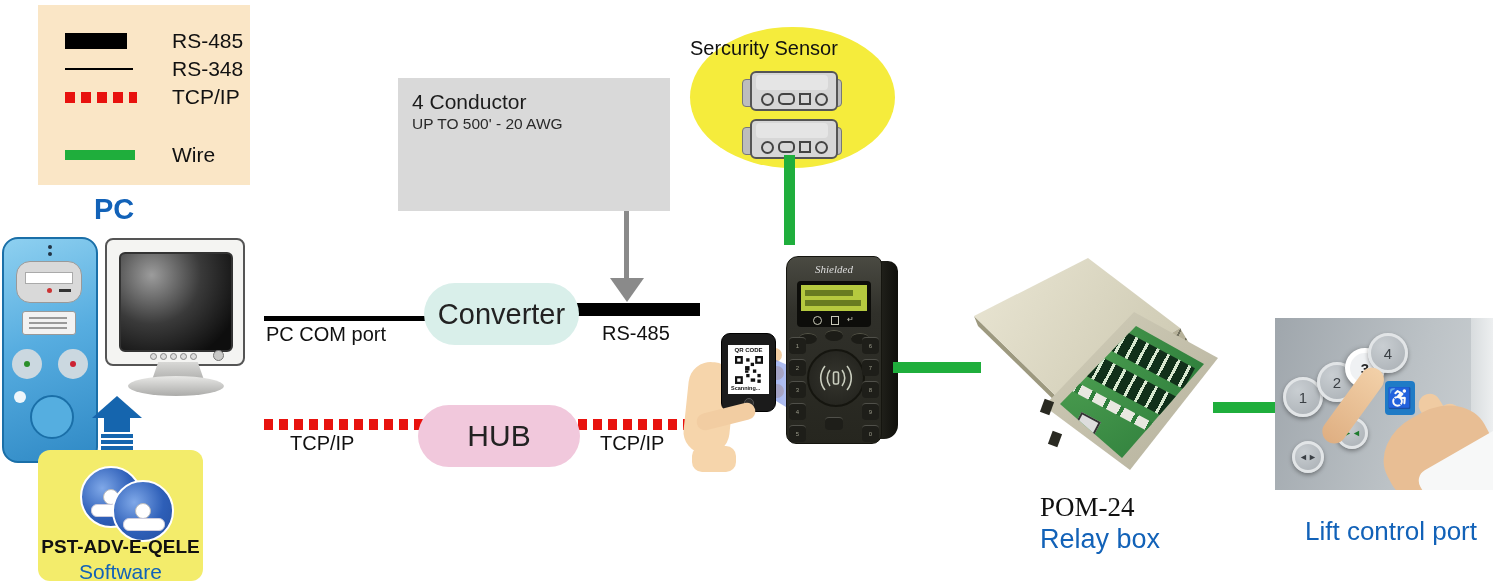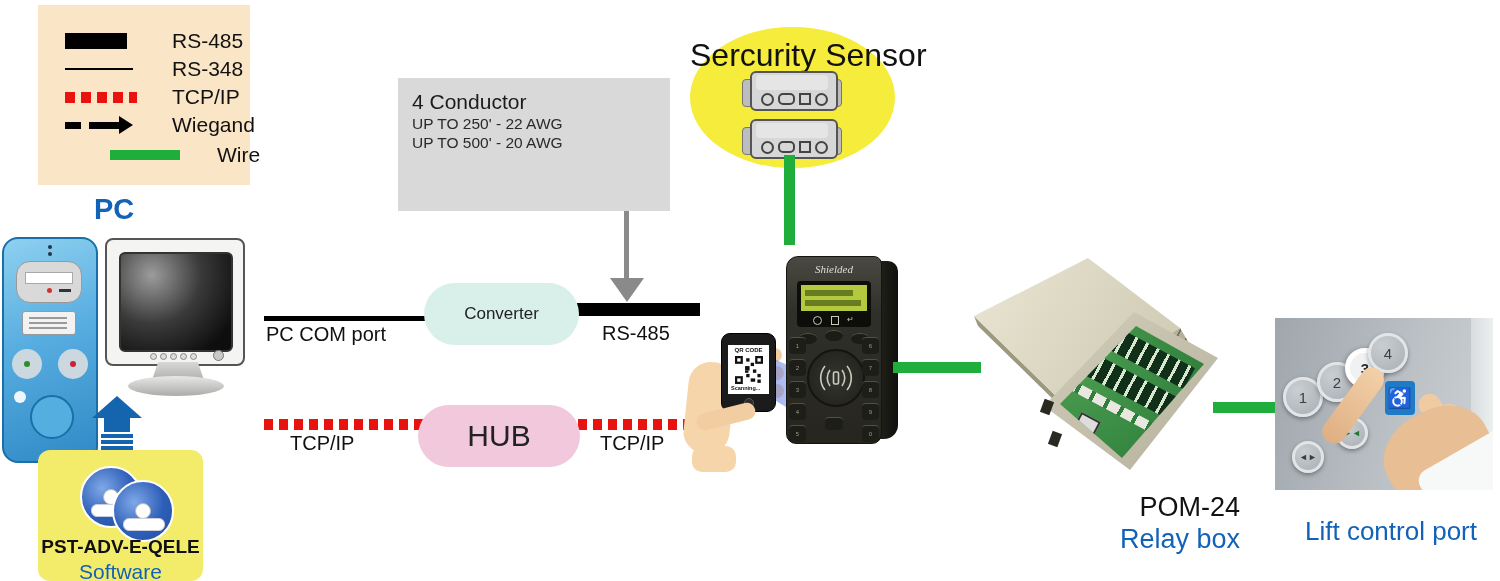--- a/index.html
+++ b/index.html
@@ -52,42 +52,42 @@
   .sw-model{left:0;top:86px;width:100%;text-align:center;font-size:19px;font-weight:600;color:#111;}
   .sw-name{left:0;top:110px;width:100%;text-align:center;font-size:21px;color:#1262b8;}
   
   .cable-box{left:398px;top:78px;width:272px;height:133px;background:#d9d9d9;padding:10px 0 4px 14px;box-sizing:border-box;}
   .cb-title{font-size:21px;color:#1c1c1c;line-height:1.3;}
   .cb-spec{font-size:15.5px;color:#2a2a2a;line-height:1.22;}
   .ga-stem{left:624px;top:211px;width:5px;height:69px;background:#8a8a8a;}
   .ga-head{left:610px;top:278px;width:0;height:0;border-left:17px solid transparent;border-right:17px solid transparent;border-top:24px solid #8a8a8a;}
   
   .sensor-ell{left:690px;top:27px;width:205px;height:141px;border-radius:50%;background:#f5ec3c;}
-  .sensor-title{left:0;top:10px;width:100%;font-size:32px;color:#111;white-space:nowrap;}
+  .sensor-title{left:0;top:10px;width:100%;font-size:20px;color:#111;white-space:nowrap;}
   .sens-unit{left:52px;width:100px;height:38px;}
   .su-tab{position:absolute;top:8px;width:14px;height:26px;background:#bdbdbd;border:1px solid #777;border-radius:4px;}
   .su-body{position:absolute;left:8px;top:0;width:84px;height:36px;background:#d7d7d7;border:2px solid #555;border-radius:6px;}
   .su-topin{position:absolute;left:4px;top:2px;width:72px;height:15px;background:#e5e5e5;border-radius:4px;}
   .su-row{position:absolute;left:8px;top:20px;width:68px;height:12px;display:flex;gap:4px;align-items:center;justify-content:center;}
   .su-c{width:9px;height:9px;border:2px solid #444;border-radius:50%;}
   .su-p{width:13px;height:8px;border:2px solid #444;border-radius:5px;}
   .su-s{width:8px;height:8px;border:2px solid #444;}
   
   .green{background:#1fae3c;}
   .g-v{left:784px;top:155px;width:11px;height:90px;}
   .g-h1{left:893px;top:362px;width:88px;height:11px;}
   .g-h2{left:1213px;top:402px;width:64px;height:11px;}
   .rs232-line{left:264px;top:316px;width:256px;height:5px;background:#000;}
   .rs485-line{left:560px;top:303px;width:140px;height:13px;background:#000;}
   .tcp-line{top:419px;height:11px;background:repeating-linear-gradient(90deg,#e8120e 0 9px,transparent 9px 15px);}
   .tcp-l{left:264px;width:160px;}
   .tcp-r{left:578px;width:112px;}
   .node-label{font-size:20px;color:#111;white-space:nowrap;}
   .converter{left:424px;top:283px;width:155px;height:62px;border-radius:46px;background:#d9efea;
-             display:flex;align-items:center;justify-content:center;font-size:17px;color:#222;}
+             display:flex;align-items:center;justify-content:center;font-size:29px;color:#222;}
   .hub{left:418px;top:396px;width:162px;height:62px;border-radius:34px;background:#f1c8dc;
        display:flex;align-items:center;justify-content:center;font-size:30px;color:#222;margin-top:9px;}
   
   .skin{background:#f6d5ab;}
   .ph-palm{left:686px;top:362px;width:46px;height:92px;border-radius:22px;transform:rotate(6deg);}
   .ph-wrist{left:692px;top:446px;width:44px;height:26px;border-radius:10px;}
   .ph-fing{height:14px;border-radius:7px;background:#f2cda2;}
   .ph-thumb{left:696px;top:408px;width:60px;height:17px;border-radius:9px;background:#f2cda2;transform:rotate(-14deg);}
   .beam{left:765px;top:348px;width:62px;height:84px;
         background:linear-gradient(90deg,rgba(90,120,225,.6),rgba(135,160,240,.3));
@@ -128,22 +128,22 @@
            clip-path:polygon(176px 64px,260px 110px,172px 222px,86px 158px);}
   .bx-pcb{left:0;top:0;width:270px;height:240px;
           background:radial-gradient(circle at 40% 45%,#4ea052,#2f7f3c 70%,#276f34);
           clip-path:polygon(178px 78px,246px 116px,164px 210px,102px 156px);}
   .rstrip{position:absolute;height:24px;transform:rotate(28deg);
           background:repeating-linear-gradient(90deg,#11301a 0 9px,#d8e8d0 9px 12px);}
   .wstrip{position:absolute;height:10px;transform:rotate(28deg);
           background:repeating-linear-gradient(90deg,#e8e8e0 0 12px,#2f7f3c 12px 16px);}
   .bx-chip{position:absolute;left:118px;top:168px;width:18px;height:14px;background:#ddd;border:2px solid #333;transform:rotate(28deg);}
   .bx-clip{position:absolute;width:10px;height:14px;background:#2a2a22;transform:rotate(20deg);}
-  .lbl-pom{left:1040px;top:492px;width:200px;text-align:right;font-size:27px;color:#111;}
-  .lbl-relay{left:1040px;top:524px;width:200px;text-align:right;font-size:27px;color:#1262b8;}
+  .lbl-pom{left:1040px;top:492px;width:200px;text-align:left;font-size:27px;color:#111;font-family:Liberation Serif, serif;}
+  .lbl-relay{left:1040px;top:524px;width:200px;text-align:left;font-size:27px;color:#1262b8;}
   
   .lift{left:1275px;top:318px;width:218px;height:172px;overflow:hidden;
         background:linear-gradient(105deg,#9fa6ac,#bcc2c6 60%,#cdd2d5);}
   .lift-wall{position:absolute;left:196px;top:0;width:22px;height:172px;background:linear-gradient(90deg,#d8dcde,#edeff0);}
   .lbtn{position:absolute;width:40px;height:40px;border-radius:50%;border:3px solid #e2e5e7;box-sizing:border-box;
         background:radial-gradient(circle at 35% 30%,#c9ced2,#a9afb4);box-shadow:0 2px 4px rgba(0,0,0,.35);
         display:flex;align-items:center;justify-content:center;font-size:15px;color:#3a3f44;}
   .lbtn-active{border:5px solid #fff;background:#eff1f3;color:#2a2a2a;font-weight:bold;box-shadow:0 2px 6px rgba(0,0,0,.45);}
   .ldoor{width:32px;height:32px;font-size:9px;}
   .handicap{position:absolute;left:110px;top:63px;width:30px;height:34px;border-radius:4px;background:#1f7bc6;
@@ -166,27 +166,21 @@
       <div class="lg-label">RS-485</div>
     </div>
     <div class="lg-row" style="top:52px;">
       <div class="sw-rs232"></div>
       <div class="lg-label">RS-348</div>
     </div>
     <div class="lg-row" style="top:80px;">
       <div class="sw-tcpip"></div>
       <div class="lg-label">TCP/IP</div>
     </div>
-    <div class="lg-row" style="top:108px;">
-      <div class="sw-wieg1"></div>
-      <div class="sw-wieg2"></div>
-      <div class="sw-wieg-head"></div>
-      <div class="lg-label">Wiegand</div>
-    </div>
-    <div class="lg-row" style="top:138px;margin-left:45px;">
+    <div class="lg-row" style="top:138px;">
       <div class="sw-wire"></div>
       <div class="lg-label">Wire</div>
     </div>
   </div>
 
   <div class="abs pc-title">PC</div>
   <div class="abs tower">
     <div class="abs tw-dot" style="left:44px;top:6px;"></div>
     <div class="abs tw-dot" style="left:44px;top:13px;"></div>
     <div class="abs tw-drive">
@@ -234,21 +228,20 @@
     <div class="abs cd" style="left:74px;top:30px;">
       <div class="cd-hole"></div>
         <div class="cd-label"></div>
     </div>
     <div class="abs sw-model">PST-ADV-E-QELE</div>
     <div class="abs sw-name">Software</div>
   </div>
 
   <div class="abs cable-box">
     <div class="cb-title">4 Conductor</div>
-    <div class="cb-spec">UP TO 250' - 22 AWG</div>
     <div class="cb-spec">UP TO 500' - 20 AWG</div>
   </div>
   <div class="abs ga-stem"></div>
   <div class="abs ga-head"></div>
 
   <div class="abs sensor-ell">
     <div class="abs sensor-title">Sercurity Sensor</div>
     <div class="abs sens-unit" style="top:44px;">
       <div class="su-tab" style="left:0;"></div>
         <div class="su-tab" style="right:0;"></div>

